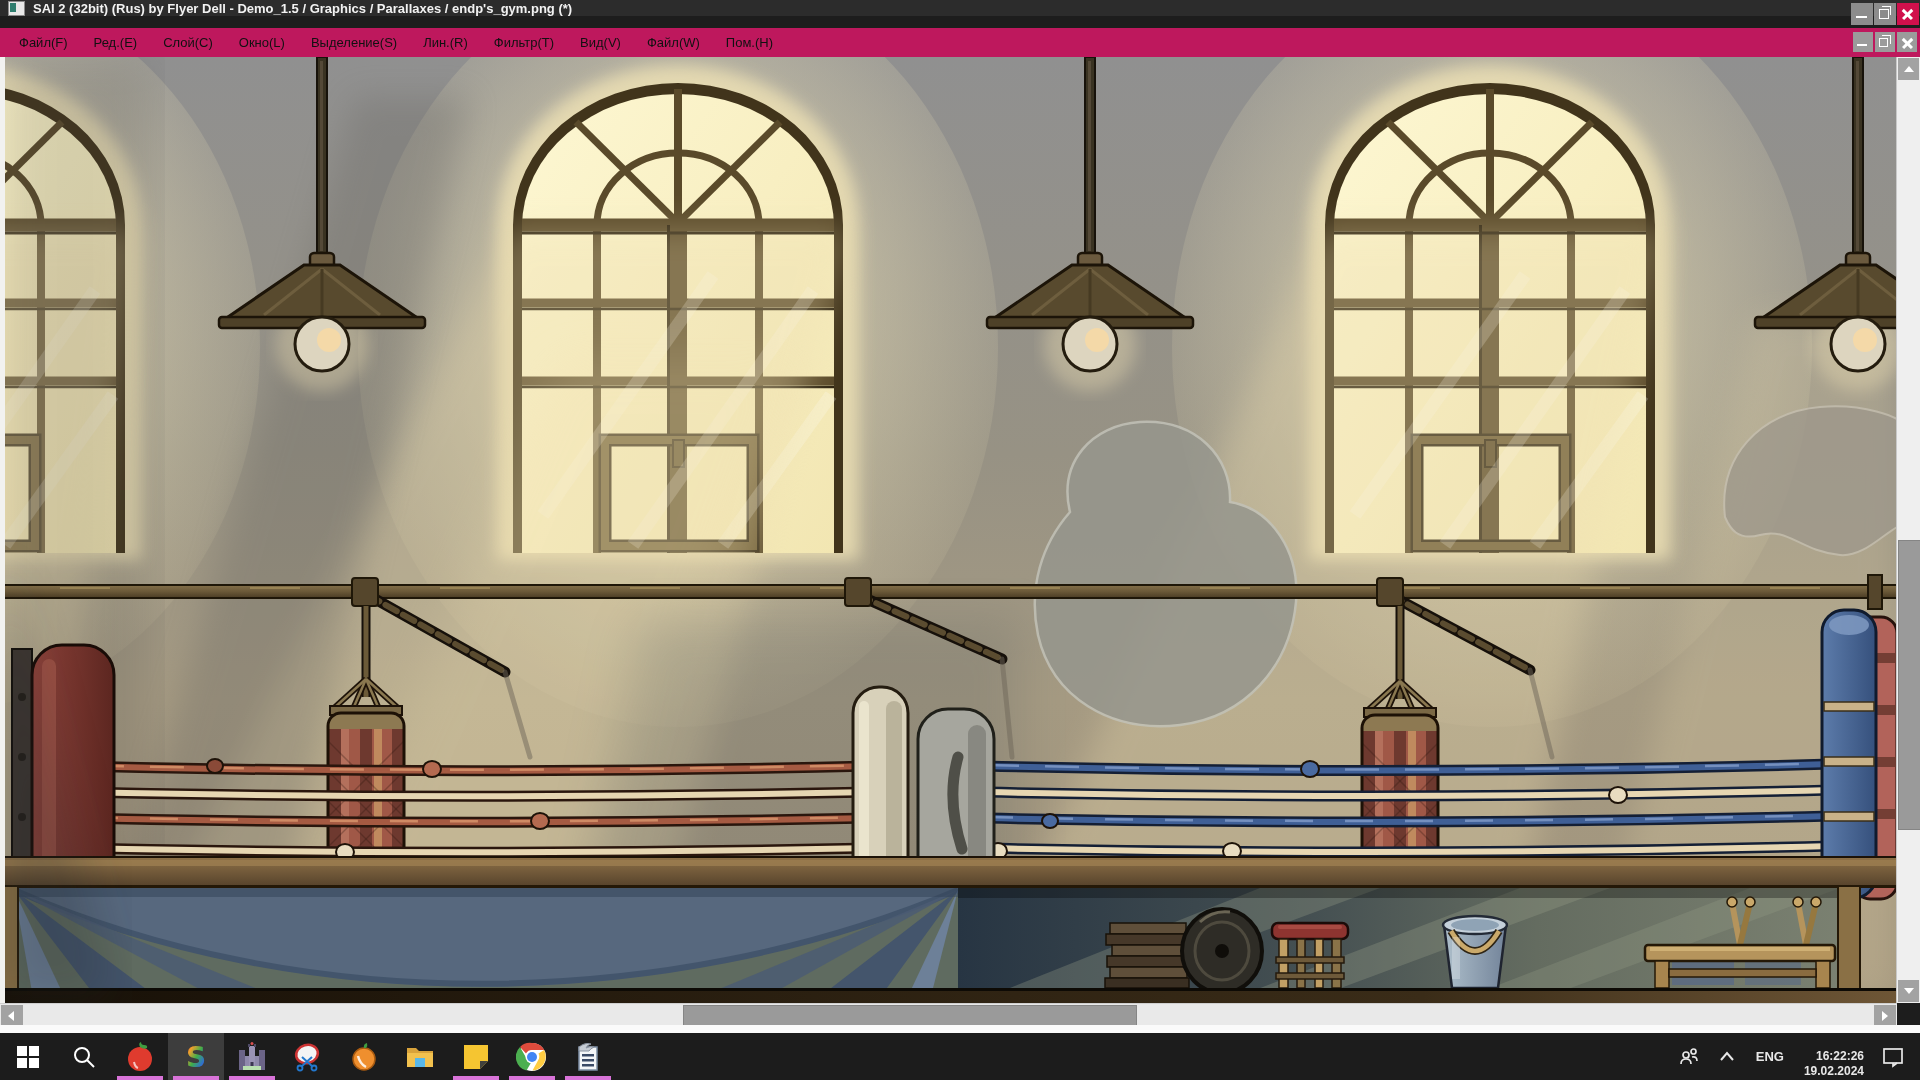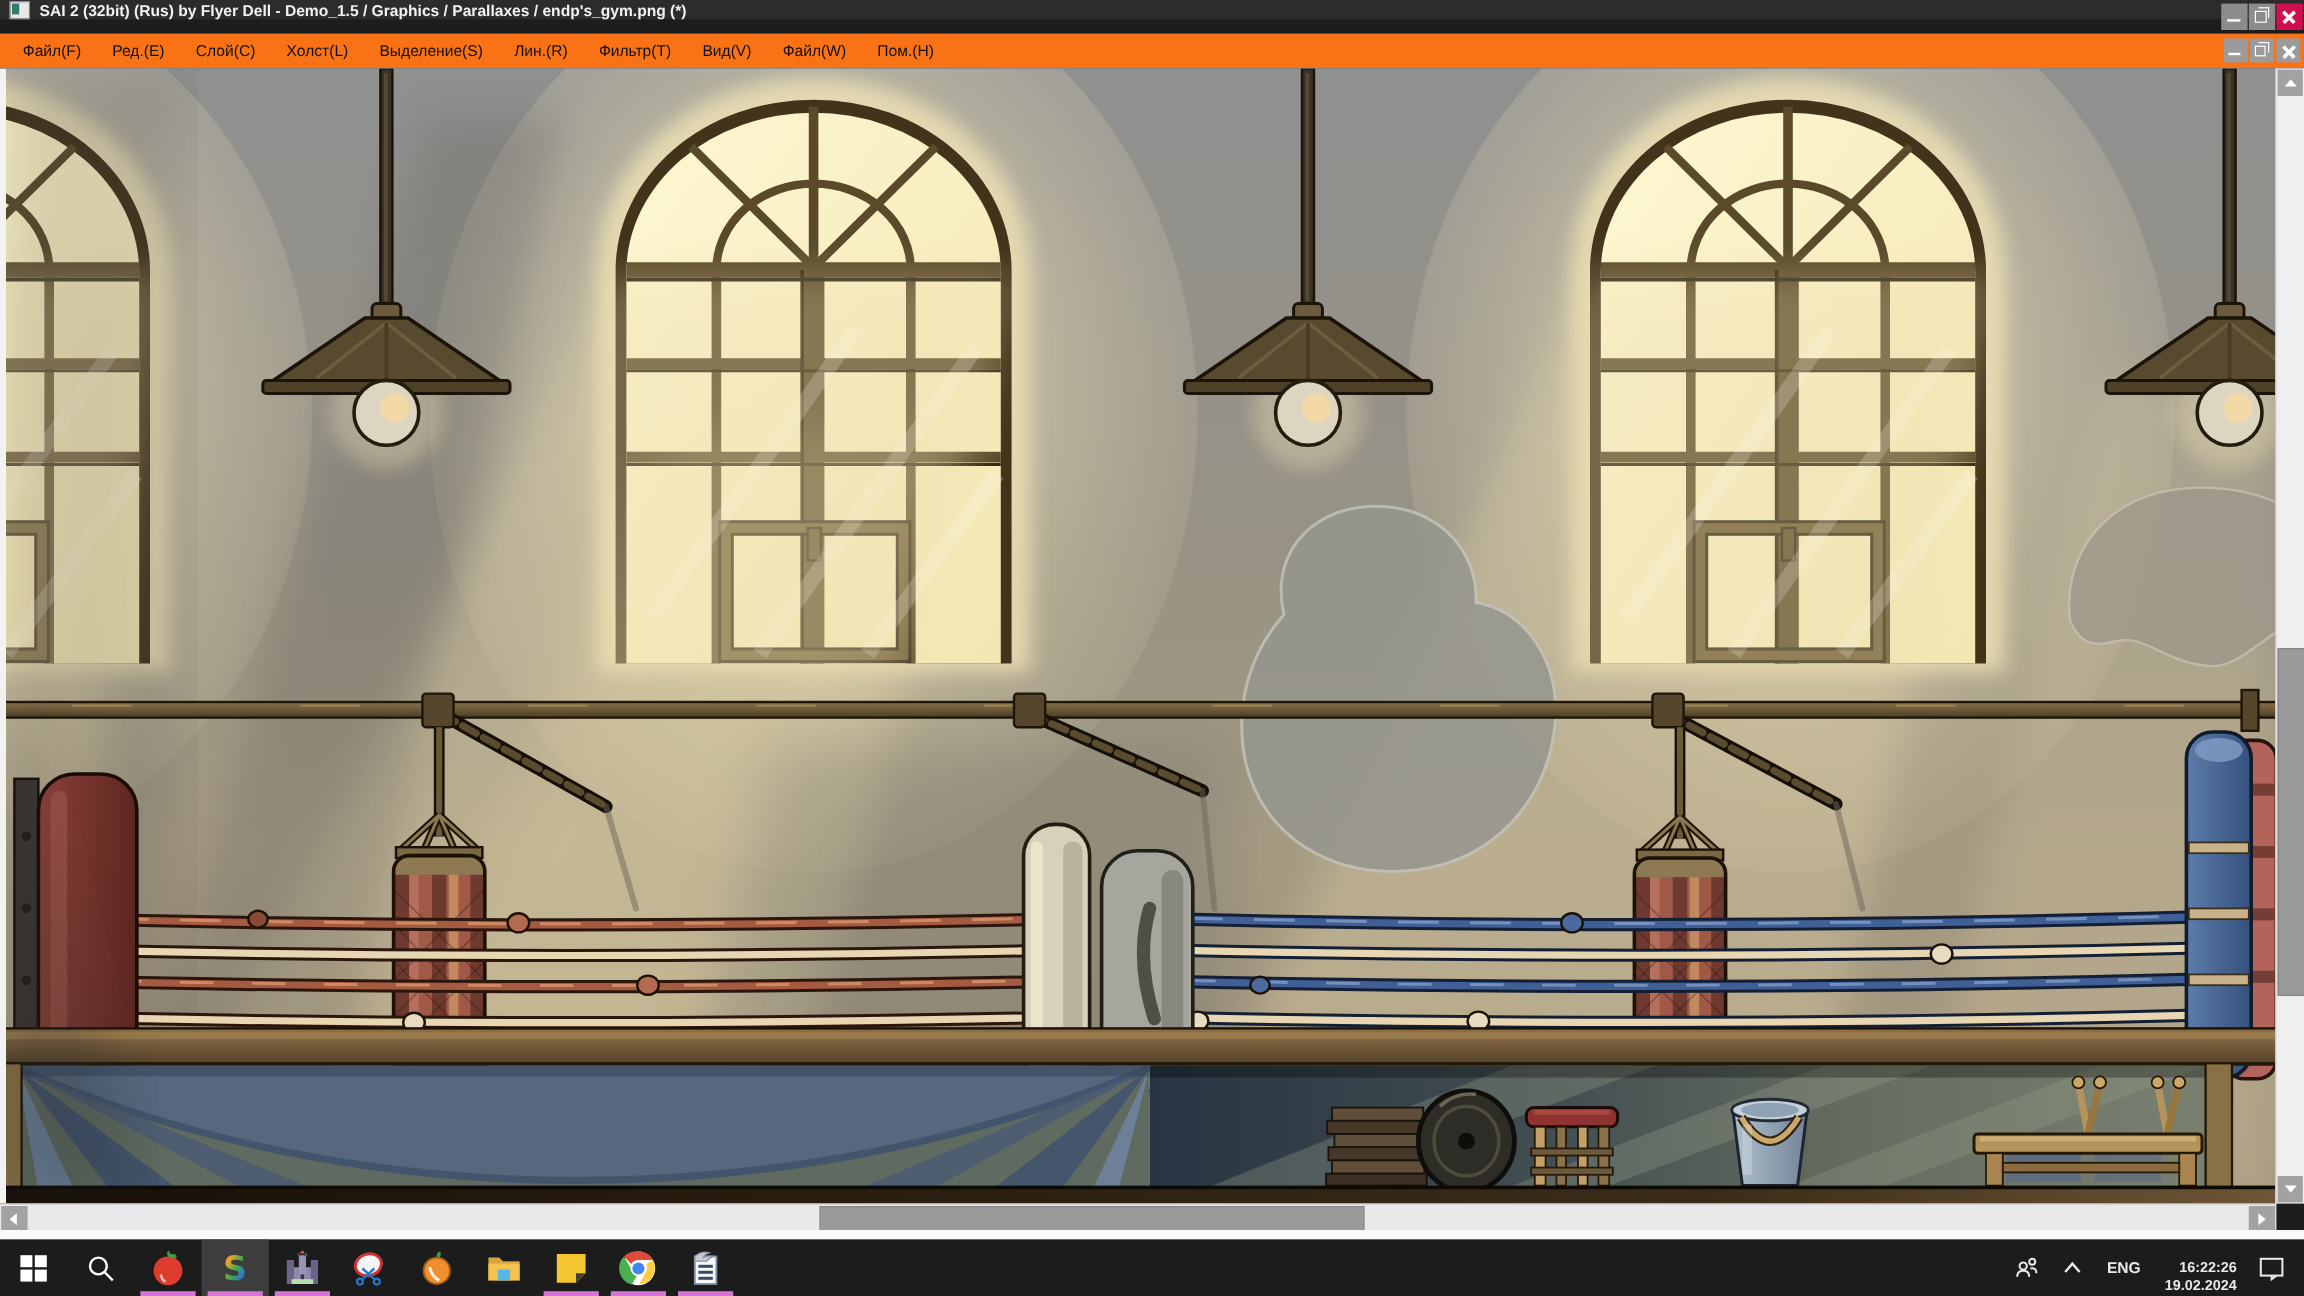--- a/index.html
+++ b/index.html
@@ -15,21 +15,21 @@
   .win-btns{position:absolute;right:1px;top:3px;display:flex;}
   .wbtn{width:22px;height:22px;margin-left:1px;background:#8c8c8c;position:relative;cursor:pointer;}
   .wbtn.close{background:var(--close-red,#d0104c);}
   .glyph-min{position:absolute;left:5px;top:13px;width:11px;height:2px;background:#fff;}
   .glyph-rest{position:absolute;left:5px;top:6px;width:8px;height:8px;border:1.5px solid #fff;}
   .glyph-rest::before{content:"";position:absolute;left:2px;top:-4px;width:8px;height:8px;border:1.5px solid #fff;border-left:none;border-bottom:none;}
   .glyph-x::before,.glyph-x::after{content:"";position:absolute;left:4px;top:10px;width:13px;height:2.5px;background:#fff;}
   .glyph-x::before{transform:rotate(45deg);} .glyph-x::after{transform:rotate(-45deg);}
 
   
-  .menubar{position:absolute;left:0;top:28px;width:1920px;height:29px;background:#f97316;
+  .menubar{position:absolute;left:0;top:28px;width:1920px;height:29px;background:#be185d;
     border-bottom:7px solid #0369a1;display:flex;align-items:center;}
   .menu-items{display:flex;margin-left:6px;}
   .menu-item{font-size:13px;color:#111;padding:5px 13px;cursor:default;white-space:nowrap;}
   .menu-btns{position:absolute;right:3px;top:4px;display:flex;}
   .mbtn{width:20px;height:20px;margin-left:2px;background:#9b9b9b;position:relative;cursor:pointer;}
   .mbtn .glyph-min{left:4px;top:12px;width:10px;}
   .mbtn .glyph-rest{left:4px;top:6px;width:7px;height:7px;}
 
   
   .canvas-wrap{position:absolute;left:0;top:57px;width:1897px;height:946px;background:#8f8f8f;overflow:hidden;}
@@ -76,21 +76,21 @@
         </div>
       <div class="wbtn close glyph-x"></div>
     </div>
   </div>
 
   <div class="menubar">
     <div class="menu-items" id="menu-items">
         <span class="menu-item">Файл(F)</span>
         <span class="menu-item">Ред.(E)</span>
         <span class="menu-item">Слой(C)</span>
-        <span class="menu-item">Холст(L)</span>
+        <span class="menu-item">Окно(L)</span>
         <span class="menu-item">Выделение(S)</span>
         <span class="menu-item">Лин.(R)</span>
         <span class="menu-item">Фильтр(T)</span>
         <span class="menu-item">Вид(V)</span>
         <span class="menu-item">Файл(W)</span>
         <span class="menu-item">Пом.(H)</span>
       </div>
     <div class="menu-btns">
       <div class="mbtn">
           <div class="glyph-min"></div>

